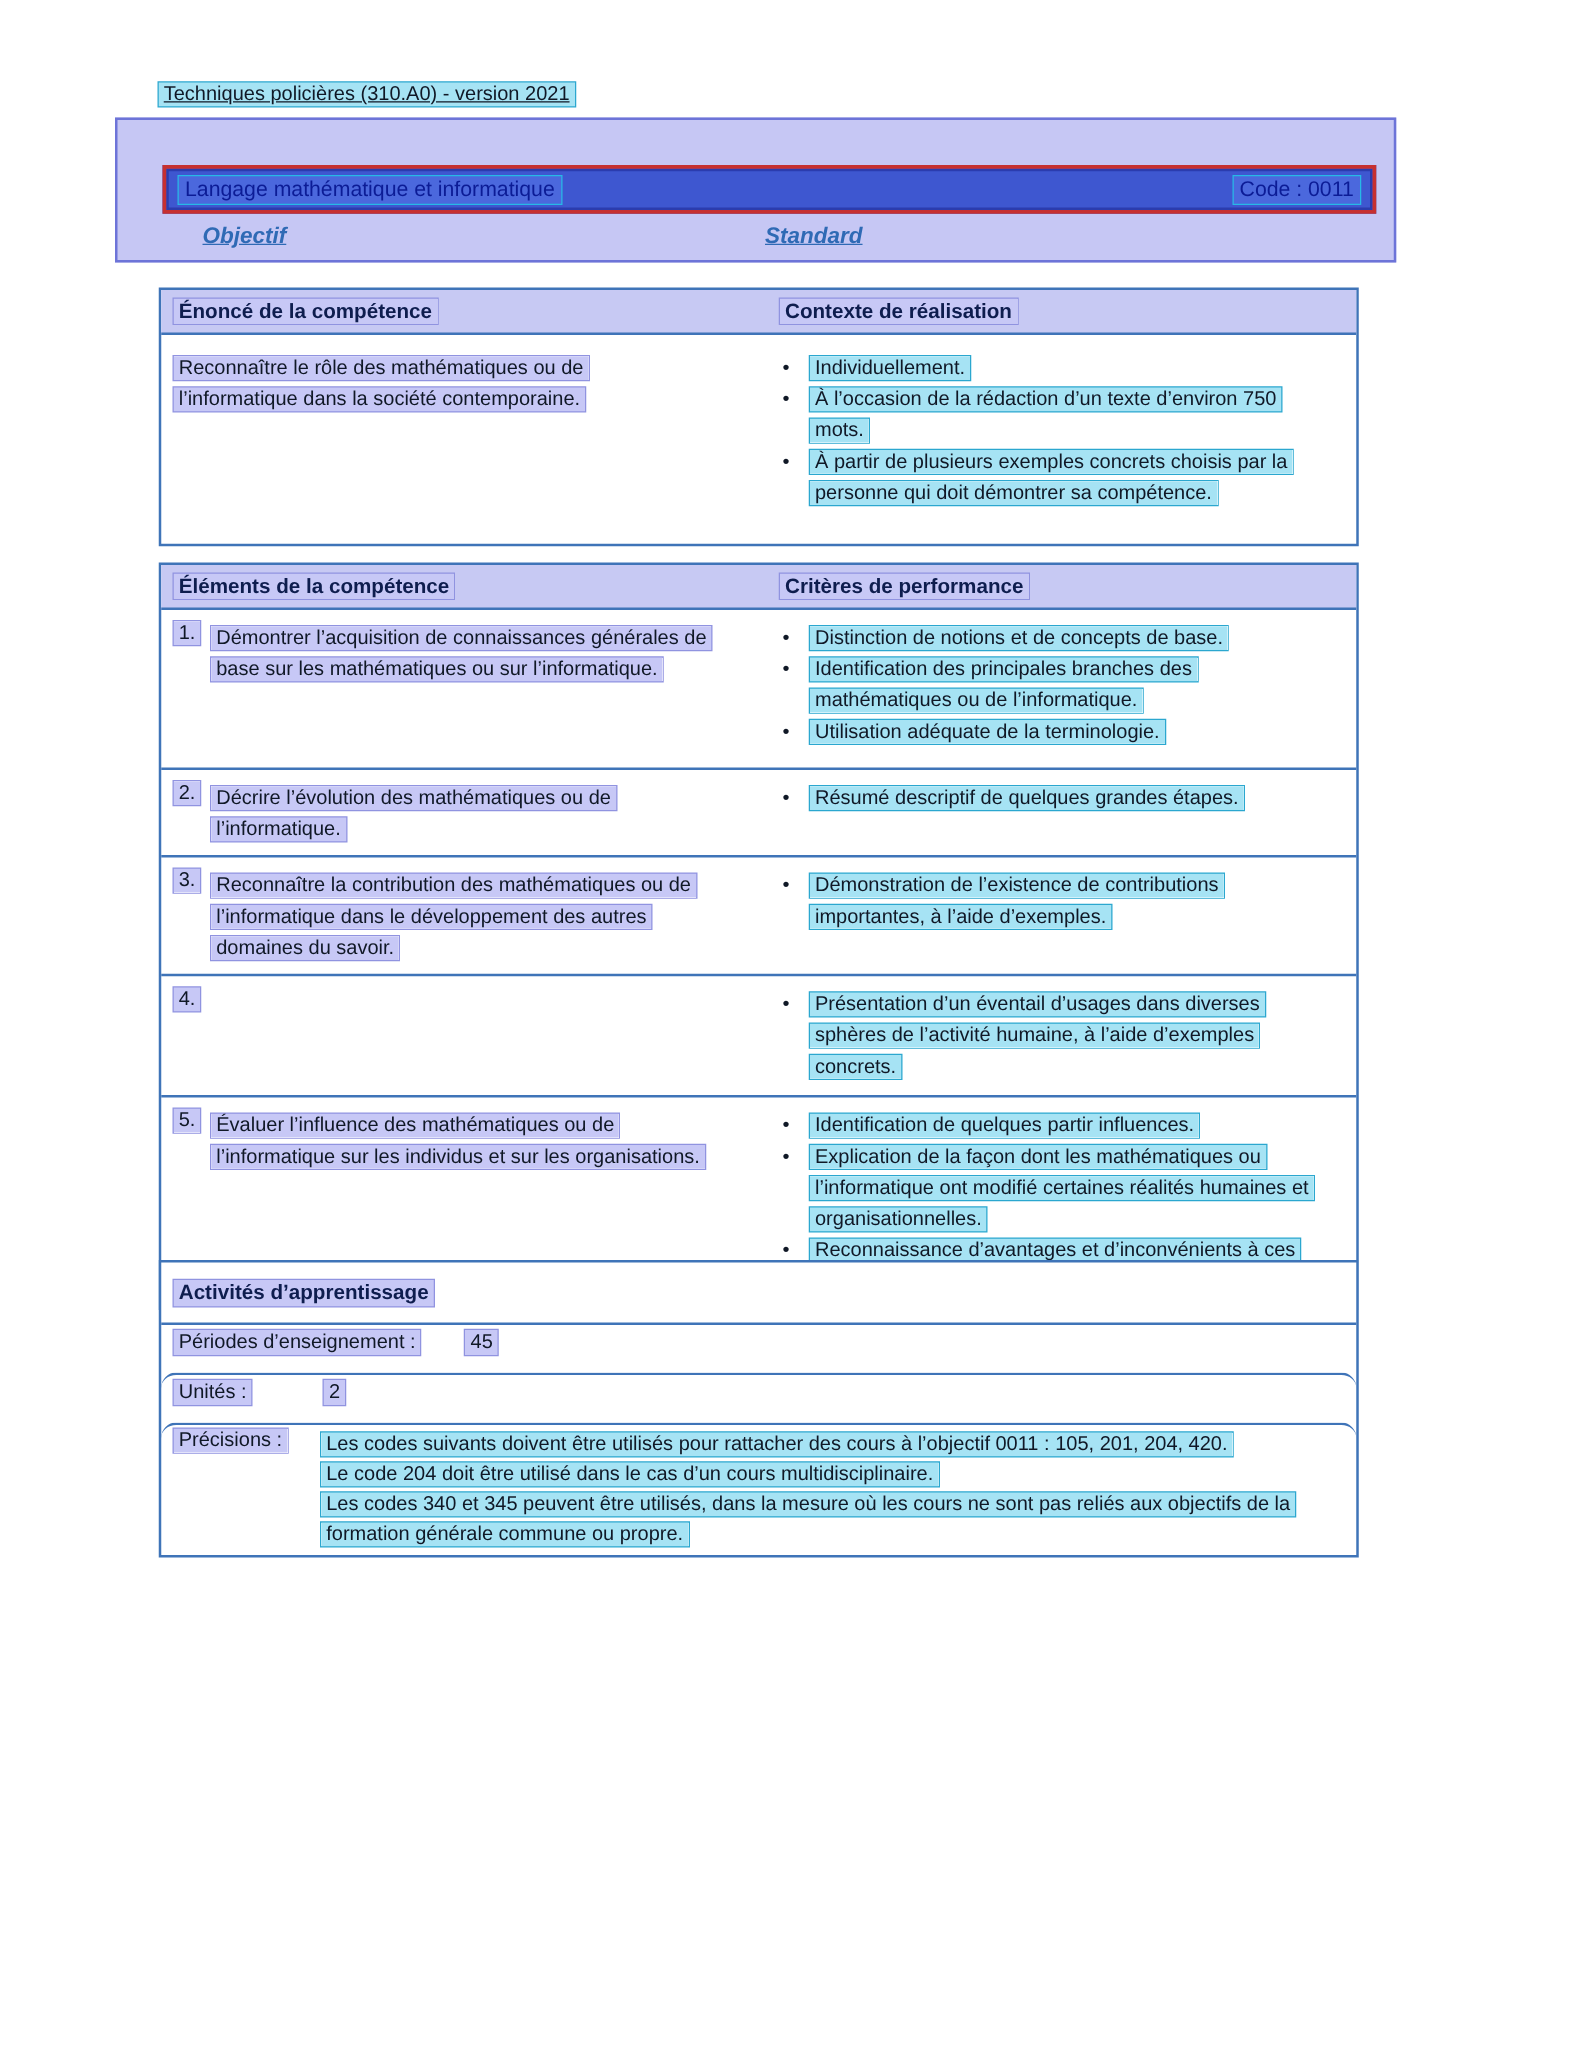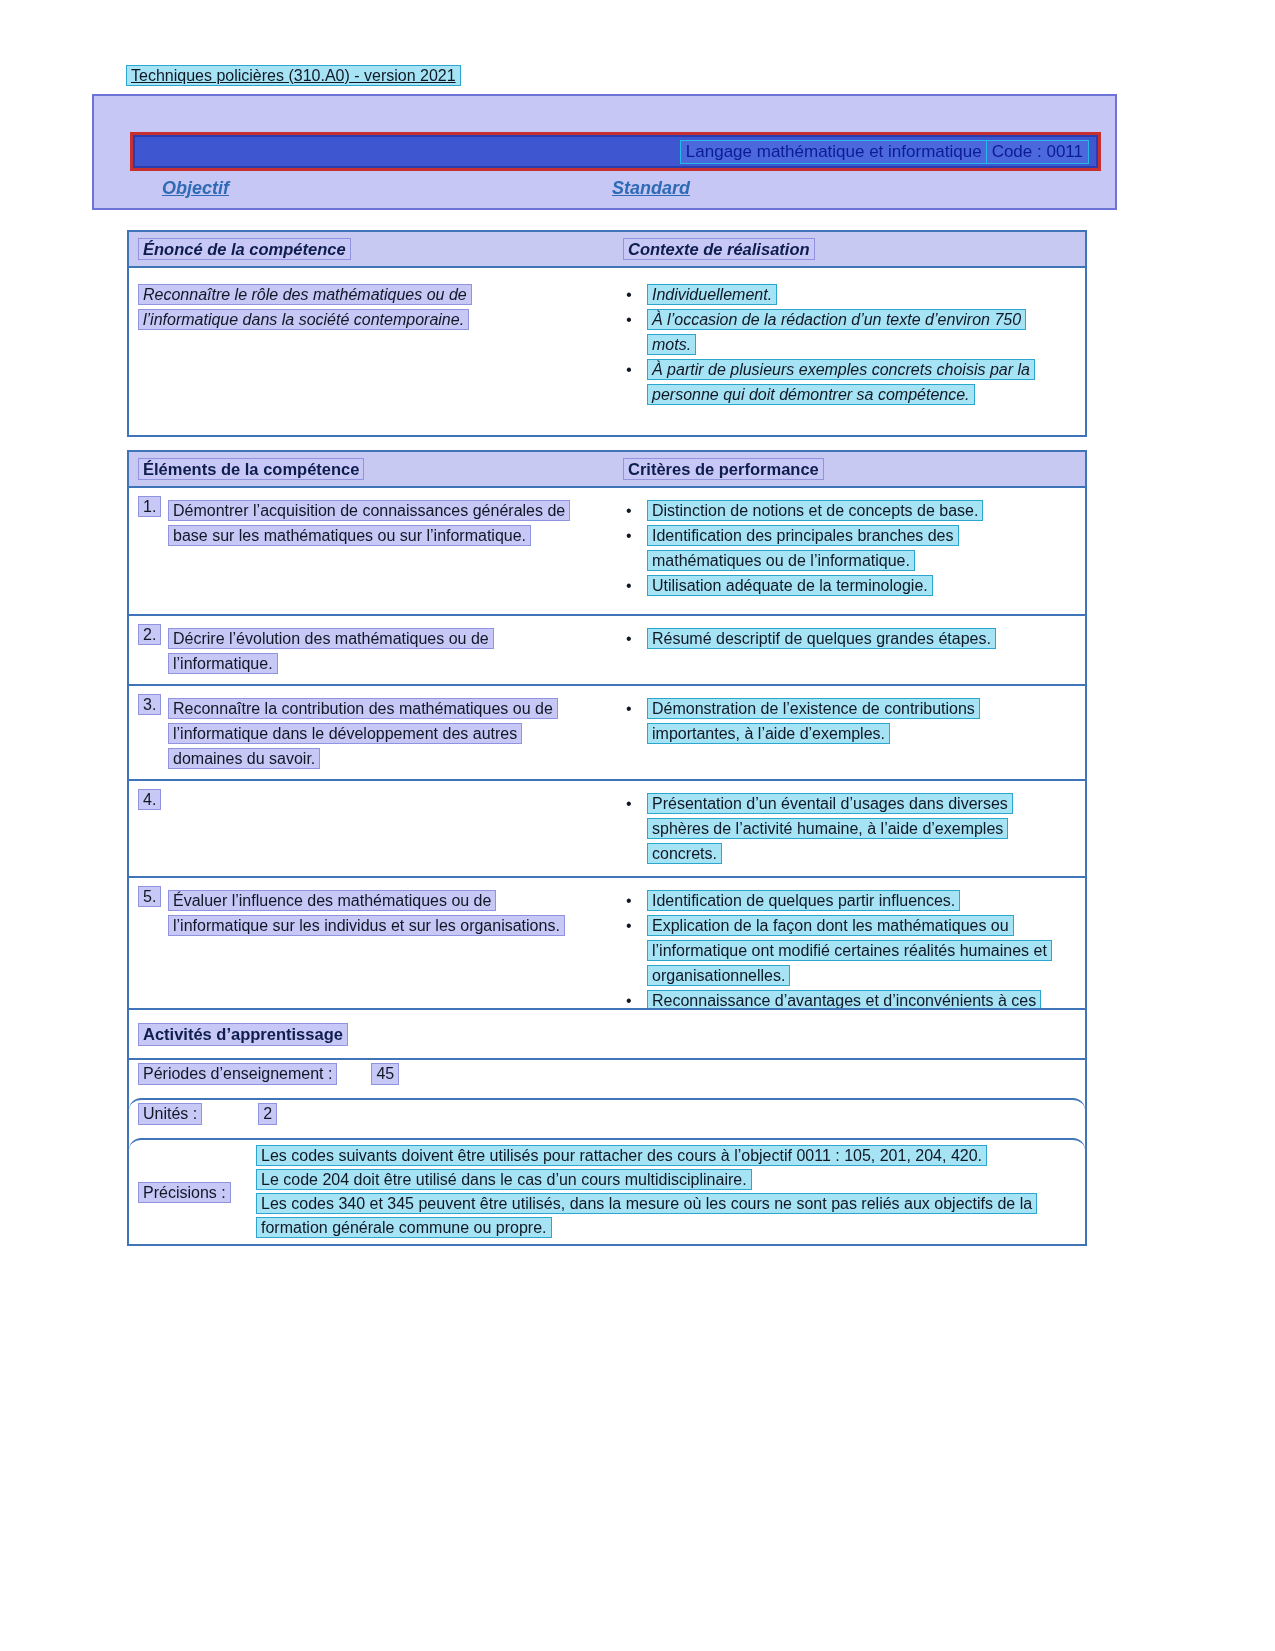--- a/index.html
+++ b/index.html
@@ -9,29 +9,29 @@
   
   .hl{padding:1px 4px;-webkit-box-decoration-break:clone;box-decoration-break:clone;}
   .hl-cyan{background:#a6e3f4;box-shadow:0 0 0 1px #2ba7cf;}
   .hl-lav{background:#c7c8f6;box-shadow:0 0 0 1px #9093e0;}
   .u{text-decoration:underline;}
 
   .running-header{position:absolute;left:127px;top:64px;line-height:24px;}
 
   
   .panel{position:absolute;left:92px;top:94px;width:1021px;height:112px;background:#c6c7f4;border:2px solid #6d74d8;}
-  .title-bar{position:absolute;left:36px;top:36px;width:945px;height:33px;background:#3e57d0;border:3px solid #c63030;box-shadow:inset 0 0 0 2px #2b3cae;display:flex;align-items:center;justify-content:flex-end;padding:0 10px;}
+  .title-bar{position:absolute;left:36px;top:36px;width:945px;height:33px;background:#3e57d0;border:3px solid #c63030;box-shadow:inset 0 0 0 2px #2b3cae;display:flex;align-items:center;justify-content:space-between;padding:0 10px;}
   .hl-title{background:#4b68dd;box-shadow:0 0 0 1px #27b9e6;color:#0c1c96;padding:1px 5px;font-size:17px;white-space:nowrap;}
   .col-head{position:absolute;top:82px;font-size:18px;font-weight:bold;font-style:italic;text-decoration:underline;color:#2f6ab5;margin-left:20px;}
   .col-objectif{left:48px;}
   .col-standard{left:498px;text-decoration:underline;}
 
   
   .tbl{position:absolute;left:127px;width:956px;border:2px solid #3f74b8;background:#fff;display:flex;flex-direction:column;}
-  .tbl-competence{top:230px;min-height:203px;font-style:italic;}
+  .tbl-competence{top:230px;min-height:203px;}
   .tbl-elements{top:450px;min-height:540px;}
   .tbl-activities{top:1008px;min-height:222px;}
 
   .thead{display:flex;background:#c7c9f3;border-bottom:2px solid #3f74b8;align-items:center;min-height:34px;}
   .cell-l{width:481px;padding:4px 10px;flex:0 0 481px;box-sizing:border-box;}
   .cell-r{flex:1;padding:4px 14px 4px 14px;box-sizing:border-box;}
   .hdr{font-weight:bold;font-size:16.5px;color:#0e1d4e;}
 
   .bt{line-height:25px;}
   .lw{max-width:400px;}   
@@ -46,21 +46,21 @@
   .dot{flex:0 0 22px;width:22px;color:#101826;padding-left:2px;}
   .numitem{display:flex;}
   .num{flex:0 0 30px;width:30px;}
 
   
   .act-head{display:flex;align-items:center;min-height:40px;padding:4px 10px;border-bottom:2px solid #3f74b8;}
   .act-row{display:flex;align-items:flex-start;min-height:30px;padding:4px 10px;}
   .act-row + .act-row{border-top:2px solid #3f74b8;border-radius:12px;}
   .v-periods{margin-left:36px;}
   .v-units{margin-left:58px;}
-  .prec-label{flex:0 0 118px;margin-top:40px;}
+  .prec-label{flex:0 0 118px;}
   .prec-text{flex:1;max-width:815px;}
   .prec-text p{margin:0;line-height:24px;}
   .act-prec{flex:1;}
 
   .page-number{position:absolute;left:1053px;top:1460px;}
   .footer{position:absolute;left:127px;top:1486px;line-height:24px;}
 </style>
 </head>
 <body>
 

